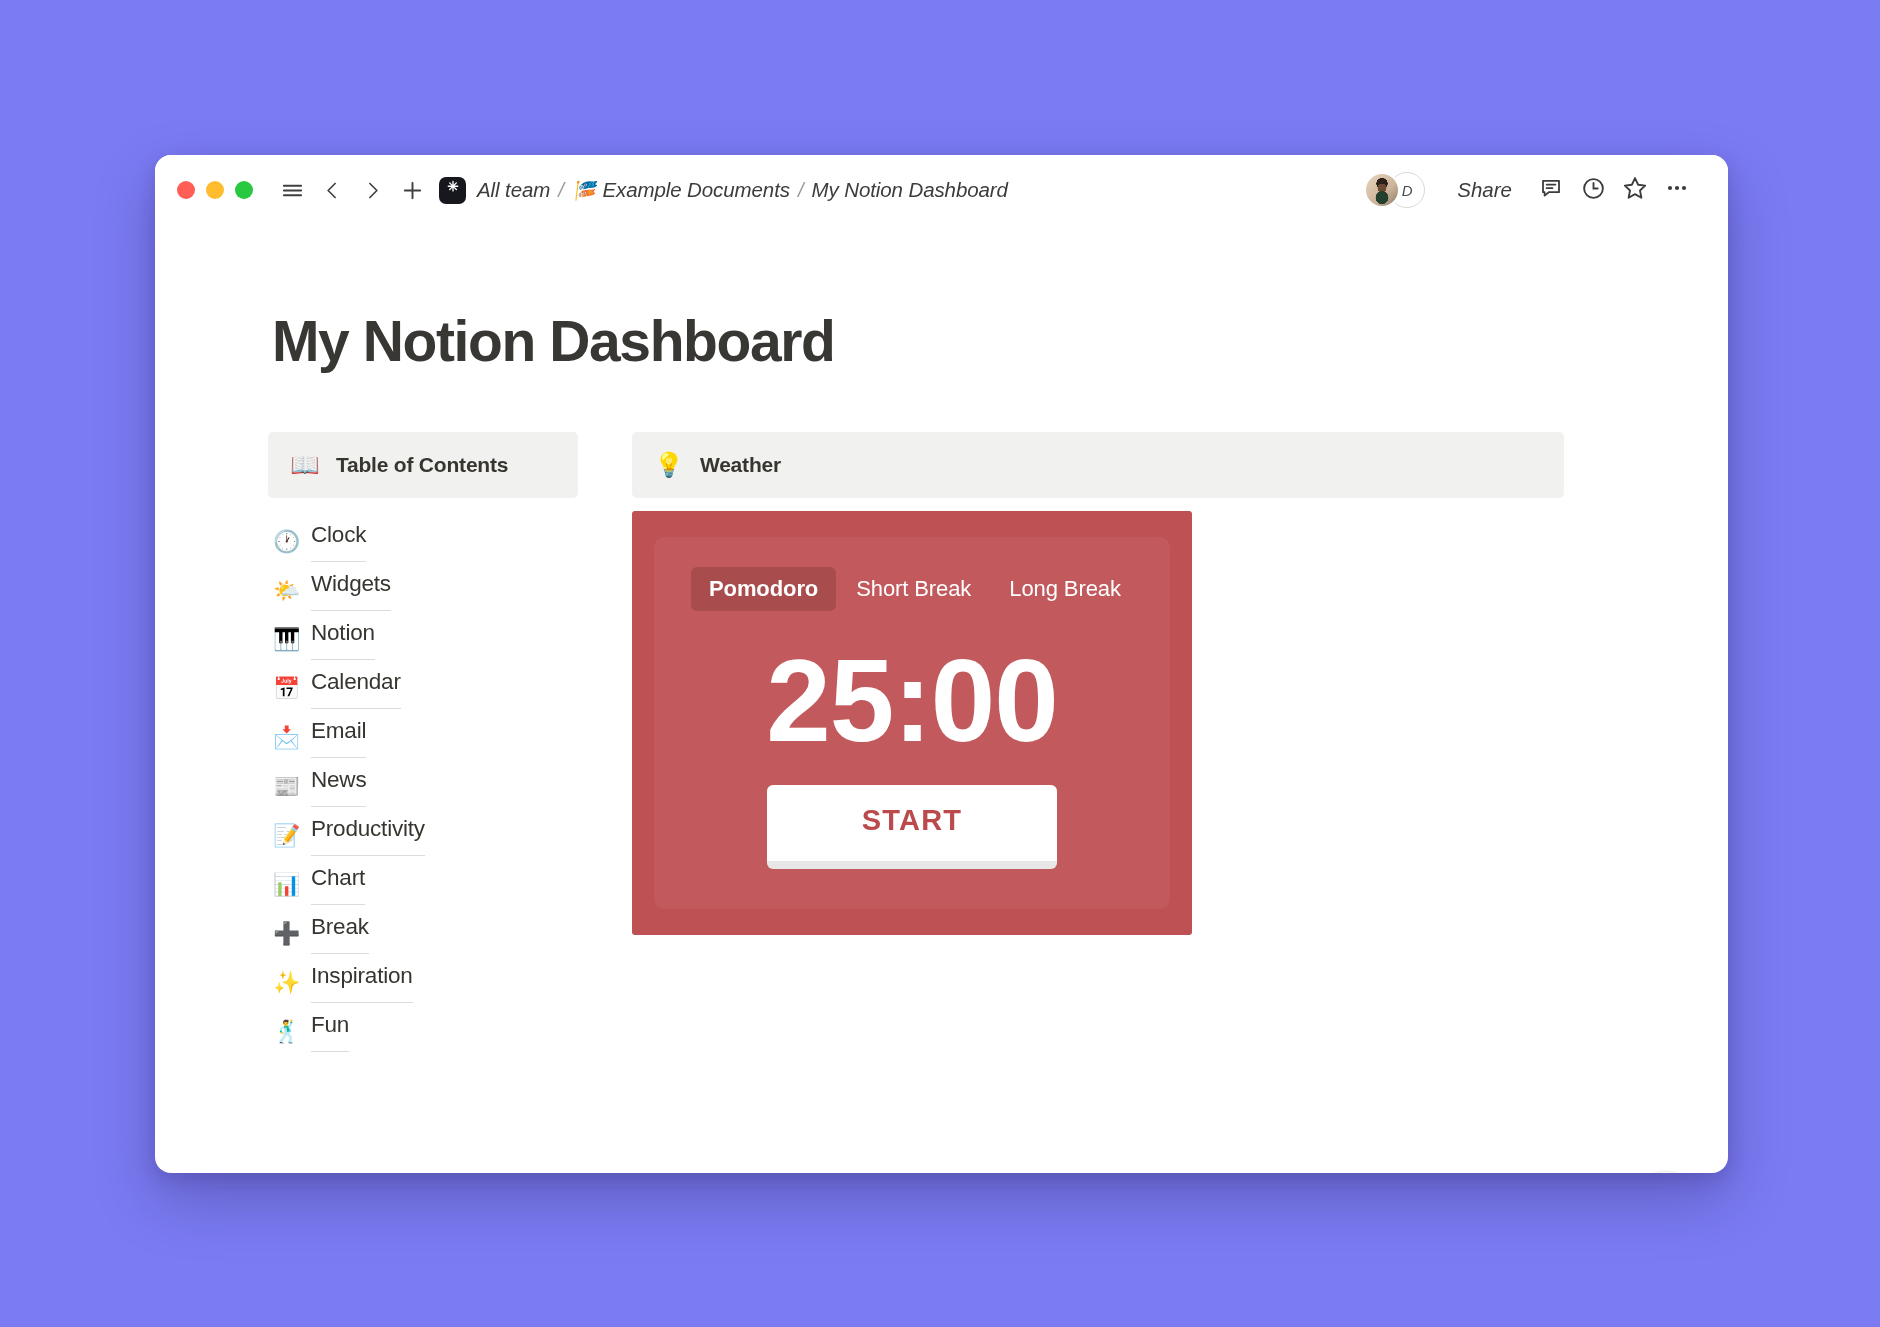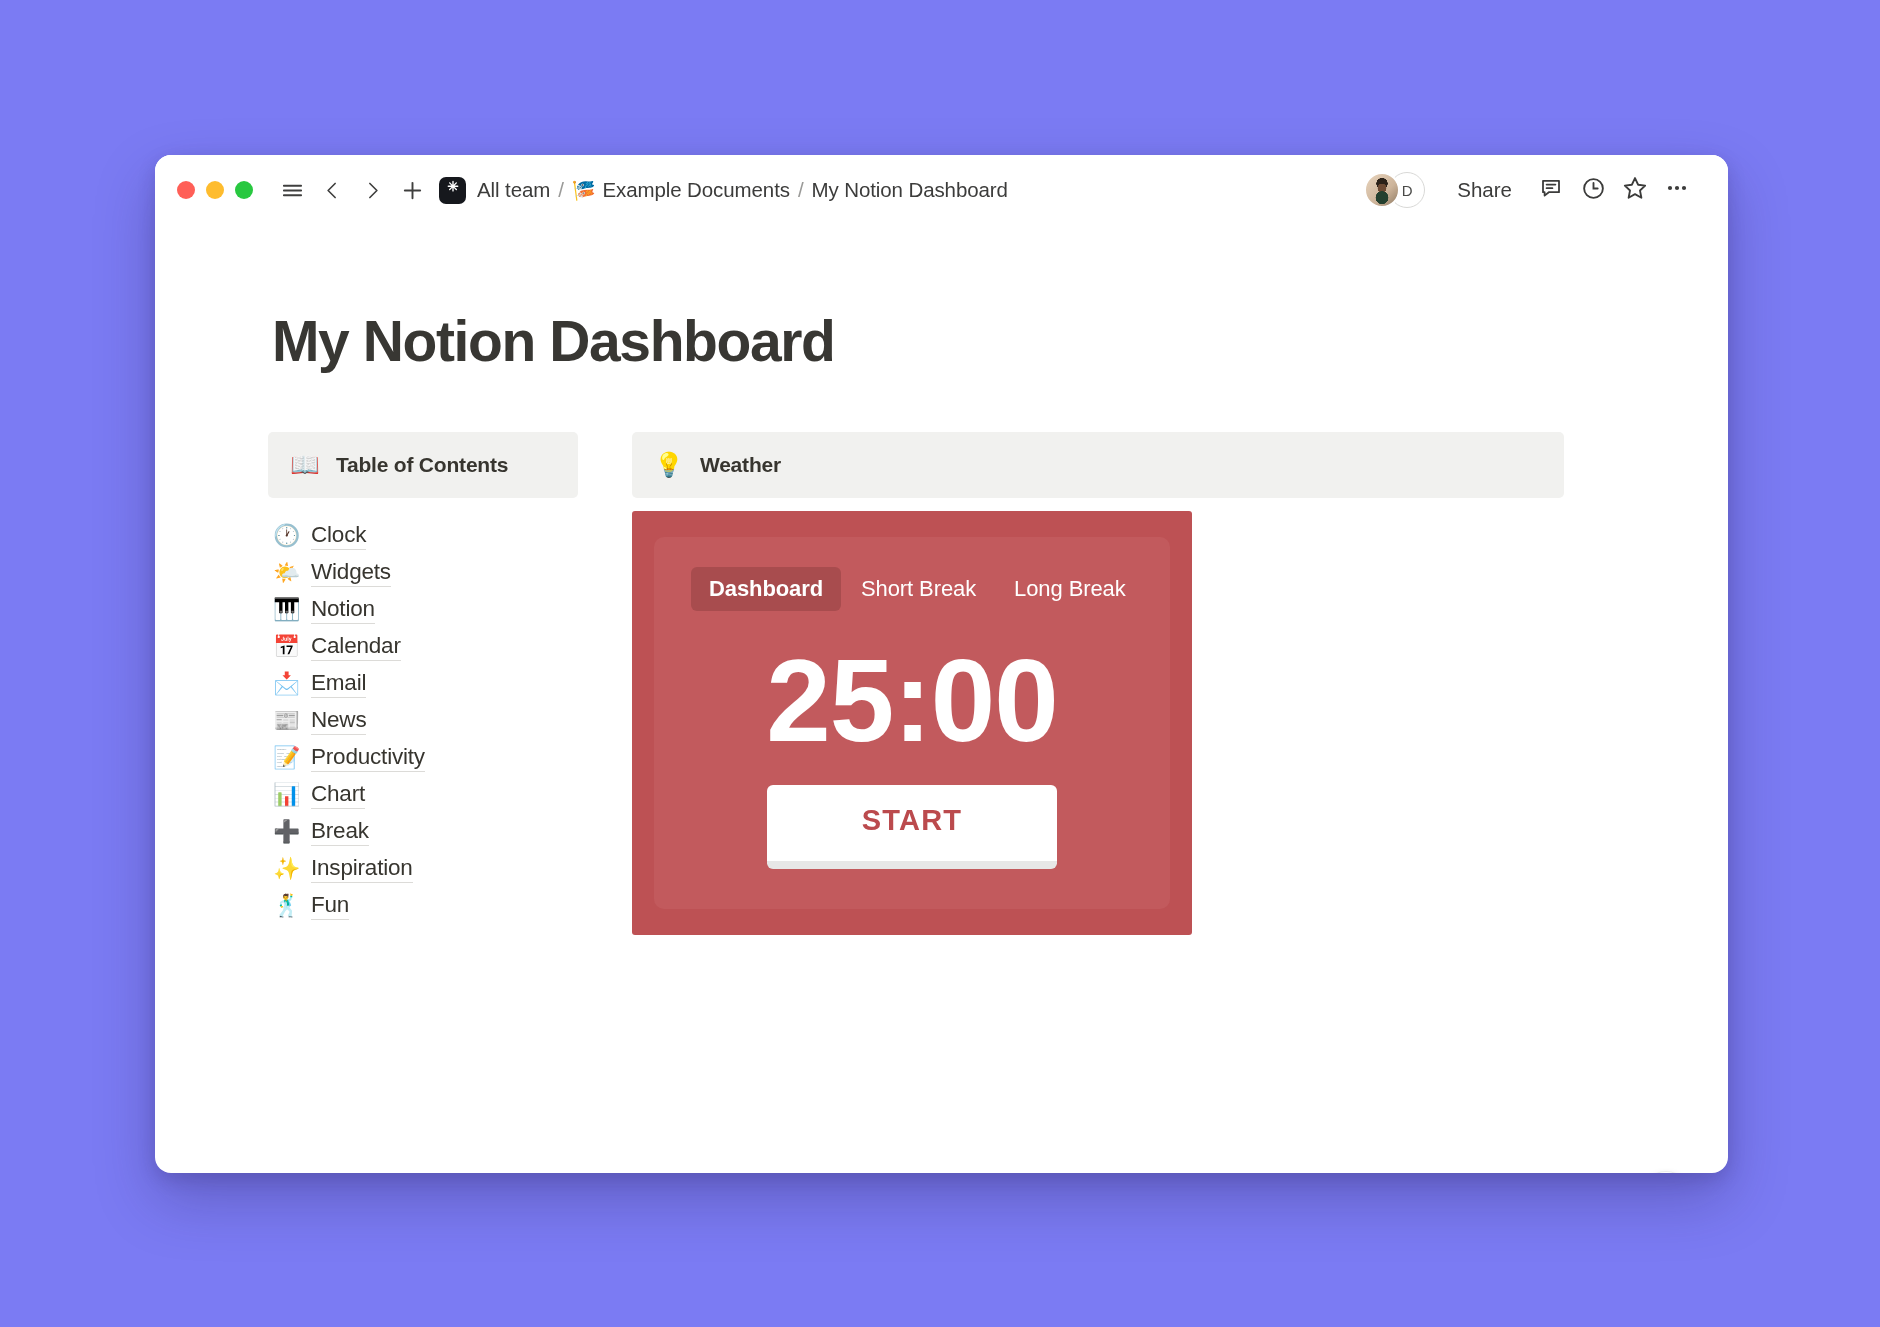--- a/index.html
+++ b/index.html
@@ -30,20 +30,21 @@
     overflow: hidden;
   }
 
   .titlebar {
     position: relative;
     height: 70px;
     display: flex;
     align-items: center;
     padding: 0 30px 0 22px;
     background: #ffffff;
+    font-style: italic;
   }
 
   .traffic {
     display: flex;
     align-items: center;
     gap: 11px;
     margin-right: 19px;
   }
   .dot { width: 18px; height: 18px; border-radius: 50%; display: block; }
   .dot.red    { background: #ff5f57; }
@@ -185,21 +186,21 @@
     width: 26px;
     text-align: center;
     line-height: 1;
     flex: 0 0 26px;
   }
   .toc-label {
     font-size: 22.5px;
     color: #37352f;
     letter-spacing: -0.2px;
     border-bottom: 1.5px solid #dcdbd8;
-    padding-bottom: 1px;
+    padding-bottom: 13px;
   }
 
   
   .pomodoro-outer {
     margin-top: 13px;
     width: 560px;
     background: #bd5154;
     border-radius: 3px;
     padding: 26px 22px;
   }
@@ -448,21 +449,21 @@
 
         <div class="callout">
           <span class="callout-emoji">💡</span>
           <span class="callout-text">Weather</span>
         </div>
 
         <div class="pomodoro-outer">
           <div class="pomodoro-card">
 
             <div class="tabs">
-              <div class="tab active">Dashboard</div>
+              <div class="tab active">Pomodoro</div>
               <div class="tab">Short Break</div>
               <div class="tab">Long Break</div>
             </div>
 
             <div class="timer">25:00</div>
 
             <button class="start-btn">START</button>
           </div>
         </div>
 

